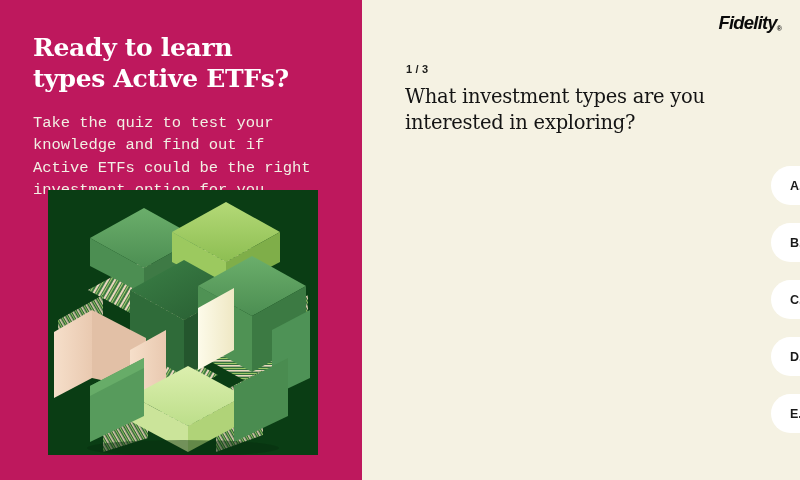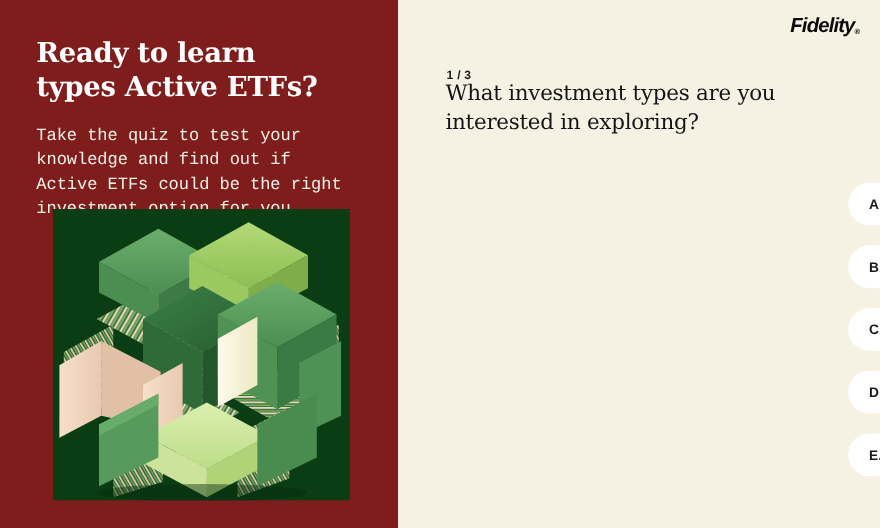--- a/index.html
+++ b/index.html
@@ -20,21 +20,21 @@
     background: #F5F2E3;
   }
 
   
   .left-panel {
     position: absolute;
     left: 0;
     top: 0;
     width: 362px;
     height: 480px;
-    background: #7f1d1d;
+    background: #be185d;
     overflow: hidden;
   }
 
   .headline {
     position: absolute;
     left: 33px;
     top: 33px;
     width: 300px;
     font-family: "DejaVu Serif", "Liberation Serif", serif;
     font-weight: bold;
@@ -106,21 +106,21 @@
     font-family: "Liberation Sans", sans-serif;
     font-weight: bold;
     font-size: 11px;
     color: #1D1D1B;
     letter-spacing: 0.2px;
   }
 
   .question {
     position: absolute;
     left: 43px;
-    top: 72px;
+    top: 84px;
     width: 340px;
     font-family: "DejaVu Serif", "Liberation Serif", serif;
     font-size: 19.5px;
     line-height: 1.32;
     color: #141414;
     letter-spacing: -0.25px;
   }
 
   .options {
     position: absolute;

